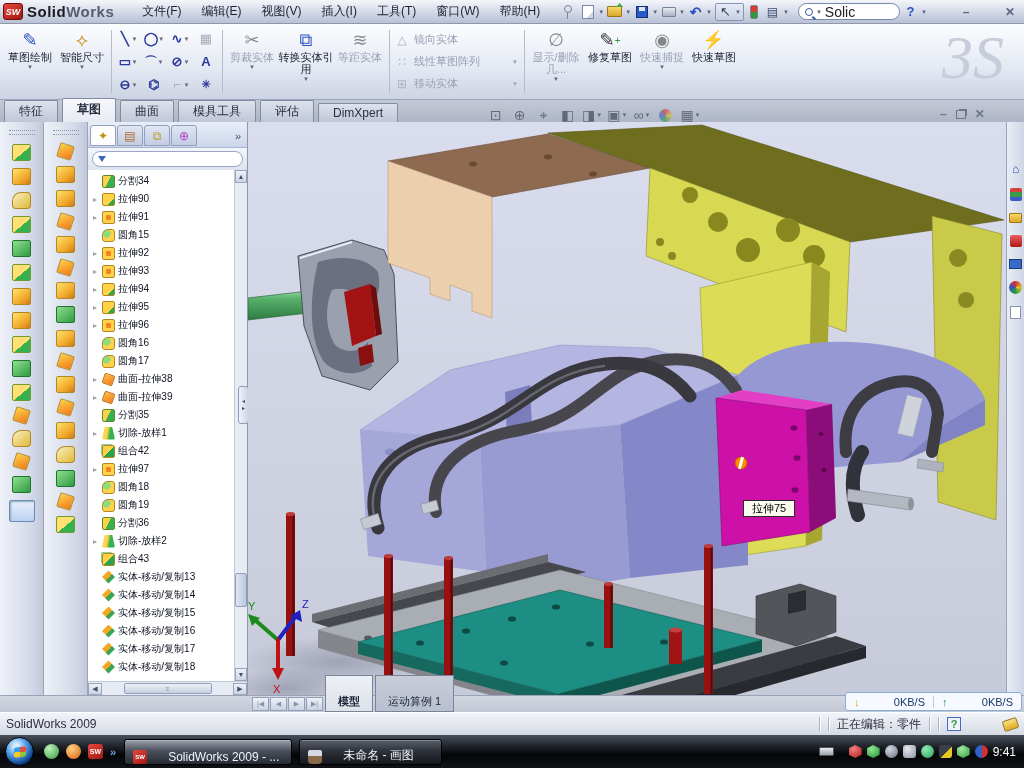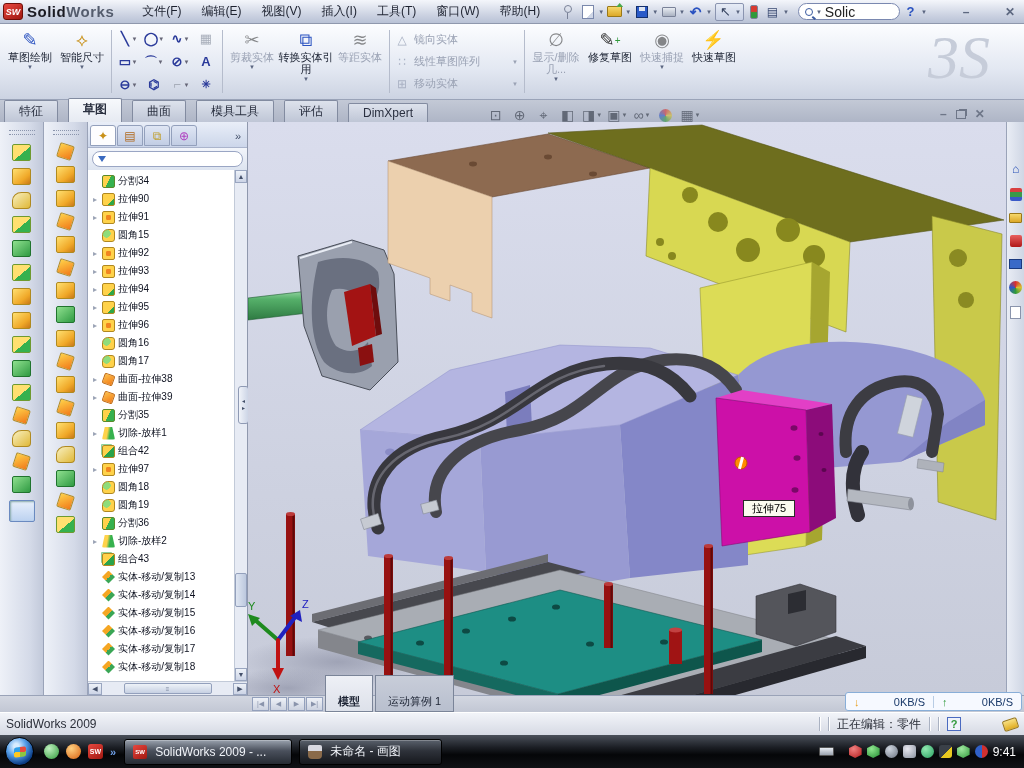--- a/index.html
+++ b/index.html
@@ -46,24 +46,24 @@
 .cbtn.gray .ic{opacity:.45;filter:grayscale(.8)}
 #grid{display:grid;grid-template-columns:repeat(4,26px);grid-auto-rows:23px;align-content:center}
 .g{display:flex;align-items:center;justify-content:center;font-size:13px;color:#2a3a9a;font-weight:bold}
 .g .gl{min-width:13px;text-align:center}
 .g.gray .gl{color:#a8aeba;font-weight:normal}
 .gdd{font-size:6px;color:#667;margin-left:0}
 #stack{display:flex;flex-direction:column;justify-content:center;width:128px}
 .srow{display:flex;align-items:center;gap:5px;height:22px;font-size:11px;color:#9aa2b4;padding-left:2px}
 .s-ic{width:14px;text-align:center;color:#aab2c4;font-size:12px}
 .srow .dda{margin-left:auto;font-size:6px;color:#9aa2b4;padding-right:3px}
-#watermark{right:34px;top:26px;font-family:"Liberation Serif",serif;font-style:italic;font-size:62px;color:#c6ccd9;line-height:62px}
+#watermark{right:20px;top:26px;font-family:"Liberation Serif",serif;font-style:italic;font-size:62px;color:#c6ccd9;line-height:62px}
 
 #rtabs{left:0;top:100px;width:1024px;height:22px;background:linear-gradient(#c3c9d6,#aeb5c6);display:flex;align-items:flex-end;padding-left:4px}
-.rtab{font-size:12px;color:#2a3040;background:linear-gradient(#dde2ec,#bfc6d6);border:1px solid #828ba0;border-bottom:none;padding:2px 14px;margin-right:10px;border-radius:2px 2px 0 0}
+.rtab{font-size:12px;color:#2a3040;background:linear-gradient(#dde2ec,#bfc6d6);border:1px solid #828ba0;border-bottom:none;padding:2px 14px;margin-right:4px;border-radius:2px 2px 0 0}
 .rtab.active{background:linear-gradient(#f7f9fc,#e6eaf2);font-weight:bold;padding-bottom:4px}
 
 .vtb{top:122px;width:44px;height:573px;background:linear-gradient(90deg,#eef1f8,#d4dae8 70%,#c2c9da);border-right:1px solid #9aa3b8;display:flex;flex-direction:column;align-items:center;padding-top:8px;gap:7px}
 #vtb1{left:0}#vtb2{left:44px}
 .vtb::before{content:"";width:26px;height:3px;border-top:1px dotted #8a94ac;border-bottom:1px dotted #8a94ac;margin-bottom:2px}
 .lti{width:19px;height:17px;border-radius:2px;border:1px solid #b08a20;flex:none}
 .lti.a{background:linear-gradient(140deg,#ffe070,#f0a828 65%,#c87818)}
 .lti.b{background:linear-gradient(140deg,#ffe070 55%,#35b14e 55%);border-color:#6e9a30}
 .lti.c{background:linear-gradient(140deg,#8fe08f,#2f9a42);border-color:#20742e}
 .lti.d{background:linear-gradient(140deg,#ffd24a,#f07818);transform:rotate(18deg);width:15px;height:15px}
@@ -142,21 +142,21 @@
 #orb::after{content:"";position:absolute;left:8px;top:9px;width:12px;height:10px;background:
  linear-gradient(90deg,#e84c3d 0 48%,transparent 48% 52%,#8dc63f 52%),
  linear-gradient(#e84c3d 0 45%,transparent 45% 55%,#30a0e8 55%);background-blend-mode:normal;
  background:conic-gradient(from 0deg at 50% 50%,#e84c3d 0 25%,#8dc63f 0 50%,#ffc820 0 75%,#30a0e8 0);border-radius:2px;transform:skewY(-6deg)}
 #ql{display:flex;align-items:center;gap:7px;margin:0 8px 0 10px}
 .qi{width:15px;height:15px;border-radius:50%;flex:none}
 .qi.msn{background:radial-gradient(circle at 35% 30%,#bff0bf,#2f9a3a)}
 .qi.media{background:radial-gradient(circle at 35% 30%,#ffd080,#d86010)}
 .qi.sw{border-radius:3px;background:linear-gradient(145deg,#e8473f,#a01810);color:#fff;font-size:7px;font-weight:bold;display:flex;align-items:center;justify-content:center}
 #ql .chev{color:#6fa0e8;font-size:11px;font-weight:bold}
-.task{height:26px;border:1px solid #000;border-radius:3px;display:flex;align-items:center;gap:8px;padding:0 8px;font-size:12px;color:#f0f3f8;margin-right:7px;box-shadow:inset 0 1px 0 rgba(255,255,255,.25)}
+.task{height:26px;border:1px solid #000;border-radius:3px;display:flex;align-items:flex-end;gap:21px;padding:0 8px;font-size:12px;color:#f0f3f8;margin-right:7px;box-shadow:inset 0 1px 0 rgba(255,255,255,.25)}
 .task.active{width:168px;background:linear-gradient(#9aa2ae,#4a505c 45%,#262b33)}
 .task.idle{width:143px;background:linear-gradient(#5a616c,#2e323a 45%,#16181d)}
 .task .ticon{width:14px;height:14px;border-radius:2px;flex:none}
 .task .ticon.sw{background:linear-gradient(145deg,#e8473f,#a01810);color:#fff;font-size:6px;font-weight:bold;display:flex;align-items:center;justify-content:center}
 .task .ticon.paint{background:linear-gradient(#d8d8e0 40%,#8a6a4a 40%);border-radius:2px 2px 4px 4px}
 .task .tl2{white-space:nowrap;overflow:hidden}
 #tray{margin-left:auto;display:flex;align-items:center;gap:5px;padding-right:8px}
 .kbd{width:15px;height:9px;background:linear-gradient(#e8ecf2,#9aa2ae);border:1px solid #555;border-radius:1px;margin-right:10px}
 .tri{width:13px;height:13px;border-radius:3px;flex:none}
 .tri.s1{background:radial-gradient(circle at 35% 30%,#f08080,#b01818);clip-path:polygon(50% 0,100% 25%,100% 75%,50% 100%,0 75%,0 25%)}

